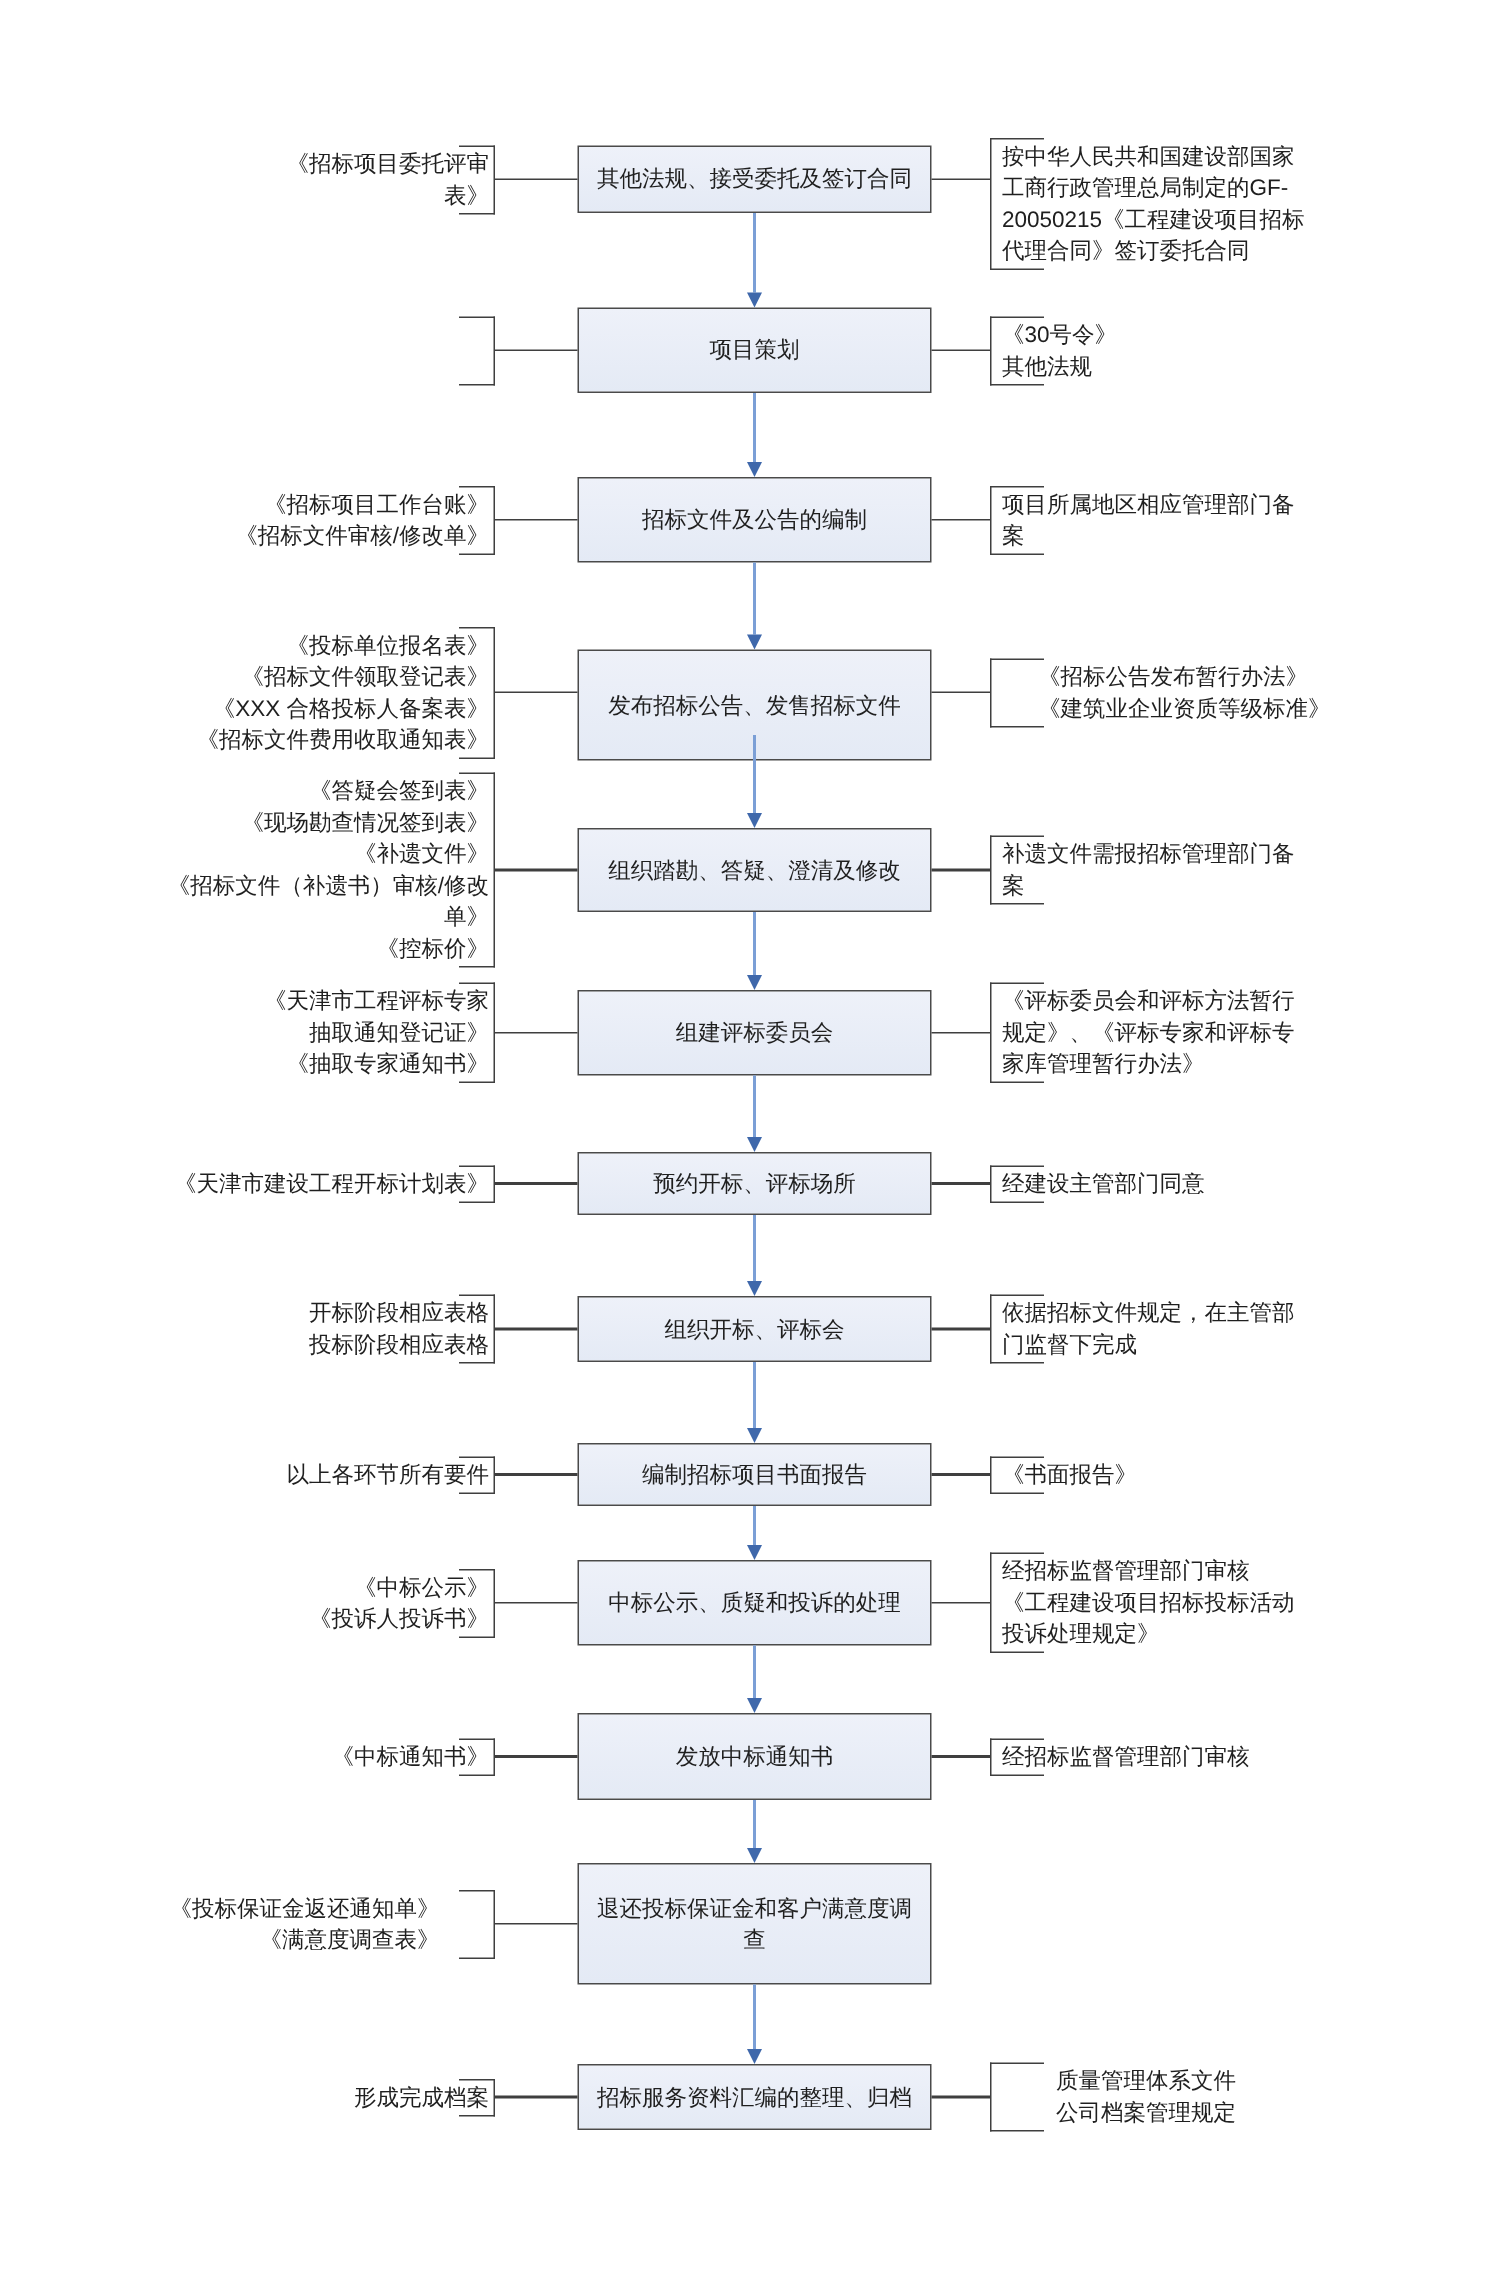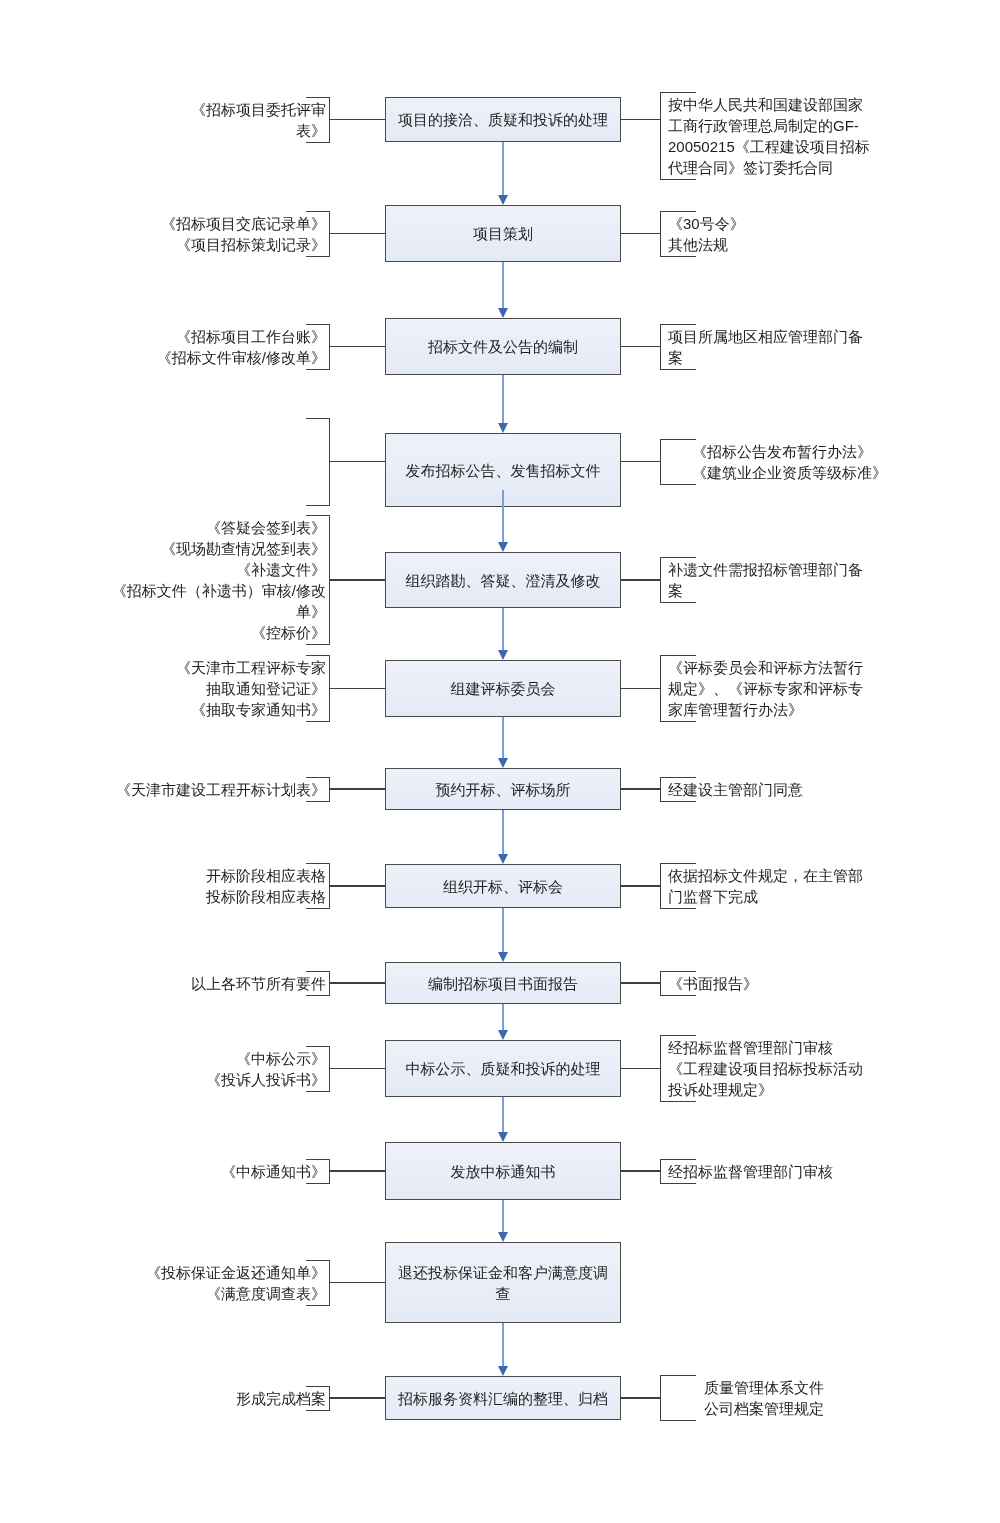--- a/index.html
+++ b/index.html
@@ -33,39 +33,41 @@
   .ahead{
     position:absolute;width:0;height:0;
     border-left:5.5px solid transparent;border-right:5.5px solid transparent;
     border-top:10px solid var(--arrow-head,#3f68ab);
   }
 </style>
 </head>
 <body style="background: rgb(255, 255, 255);">
 
 <div id="flowchart" style="--box-fill: #e4eaf5; --box-fill-top: #eef1f9; --box-border: #4a4a4a; --line: #3f3f3f; --arrow-line: #7b9fd6; --arrow-head: #3f68ab; color: rgb(31, 31, 31);">
-    <div class="pbox" style="left: 385px; top: 97px; width: 236px; height: 45px;">项目的接洽、质疑和投诉的处理</div>
+    <div class="pbox" style="left: 385px; top: 97px; width: 236px; height: 45px;">其他法规、接受委托及签订合同</div>
     <div class="lbl left" style="right: 674px; width: 150px; top: 99px;">《招标项目委托评审表》</div>
     <div class="lbl right" style="left: 668px; width: 205px; top: 94px;">按中华人民共和国建设部国家工商行政管理总局制定的GF-20050215《工程建设项目招标代理合同》签订委托合同</div>
     <div class="vline" style="left: 502.2px; top: 142px; height: 53px;"></div>
     <div class="ahead" style="left: 497.5px; top: 195px;"></div>
     <div class="pbox" style="left: 385px; top: 205px; width: 236px; height: 57px;">项目策划</div>
-    <div class="lbl left" style="right: 674px; width: 226px; top: 213px;">《招标项目交底记录单》
-《项目招标策划记录》</div>
     <div class="lbl right" style="left: 668px; width: 205px; top: 213px;">《30号令》
 其他法规</div>
     <div class="vline" style="left: 502.2px; top: 262px; height: 46px;"></div>
     <div class="ahead" style="left: 497.5px; top: 308px;"></div>
     <div class="pbox" style="left: 385px; top: 318px; width: 236px; height: 57px;">招标文件及公告的编制</div>
     <div class="lbl left" style="right: 674px; width: 226px; top: 326px;">《招标项目工作台账》
 《招标文件审核/修改单》</div>
     <div class="lbl right" style="left: 668px; width: 205px; top: 326px;">项目所属地区相应管理部门备案</div>
     <div class="vline" style="left: 502.2px; top: 375px; height: 48px;"></div>
     <div class="ahead" style="left: 497.5px; top: 423px;"></div>
     <div class="pbox" style="left: 385px; top: 433px; width: 236px; height: 74px;">发布招标公告、发售招标文件</div>
+    <div class="lbl left" style="right: 674px; width: 226px; top: 420px;">《投标单位报名表》
+《招标文件领取登记表》
+《XXX 合格投标人备案表》
+《招标文件费用收取通知表》</div>
     <div class="lbl right" style="left: 692px; width: 205px; top: 441px;">《招标公告发布暂行办法》
 《建筑业企业资质等级标准》</div>
     <div class="vline" style="left: 502.2px; top: 490px; height: 52px;"></div>
     <div class="ahead" style="left: 497.5px; top: 542px;"></div>
     <div class="pbox" style="left: 385px; top: 552px; width: 236px; height: 56px;">组织踏勘、答疑、澄清及修改</div>
     <div class="lbl left" style="right: 674px; width: 226px; top: 517px;">《答疑会签到表》
 《现场勘查情况签到表》
 《补遗文件》
 《招标文件（补遗书）审核/修改单》
 《控标价》</div>
@@ -100,21 +102,21 @@
     <div class="lbl right" style="left: 668px; width: 205px; top: 1037px;">经招标监督管理部门审核
 《工程建设项目招标投标活动投诉处理规定》</div>
     <div class="vline" style="left: 502.2px; top: 1097px; height: 35px;"></div>
     <div class="ahead" style="left: 497.5px; top: 1132px;"></div>
     <div class="pbox" style="left: 385px; top: 1142px; width: 236px; height: 58px;">发放中标通知书</div>
     <div class="lbl left" style="right: 674px; width: 226px; top: 1161px;">《中标通知书》</div>
     <div class="lbl right" style="left: 668px; width: 205px; top: 1161px;">经招标监督管理部门审核</div>
     <div class="vline" style="left: 502.2px; top: 1200px; height: 32px;"></div>
     <div class="ahead" style="left: 497.5px; top: 1232px;"></div>
     <div class="pbox" style="left: 385px; top: 1242px; width: 236px; height: 81px;">退还投标保证金和客户满意度调查</div>
-    <div class="lbl left" style="right: 674px; width: 226px; top: 1262px;">《投标保证金返还通知单》
+    <div class="lbl left" style="right: 707px; width: 226px; top: 1262px;">《投标保证金返还通知单》
 《满意度调查表》</div>
     <div class="vline" style="left: 502.2px; top: 1323px; height: 43px;"></div>
     <div class="ahead" style="left: 497.5px; top: 1366px;"></div>
     <div class="pbox" style="left: 385px; top: 1376px; width: 236px; height: 44px;">招标服务资料汇编的整理、归档</div>
     <div class="lbl left" style="right: 674px; width: 226px; top: 1388px;">形成完成档案</div>
     <div class="lbl right" style="left: 704px; width: 205px; top: 1377px;">质量管理体系文件
 公司档案管理规定</div>
     <div class="bracket left" style="left: 306px; top: 97px; width: 24px; height: 46px;"></div>
     <div class="hline" style="left: 330px; top: 118.8px; width: 55px;"></div>
     <div class="bracket right" style="left: 660px; top: 92px; width: 36px; height: 88px;"></div>

